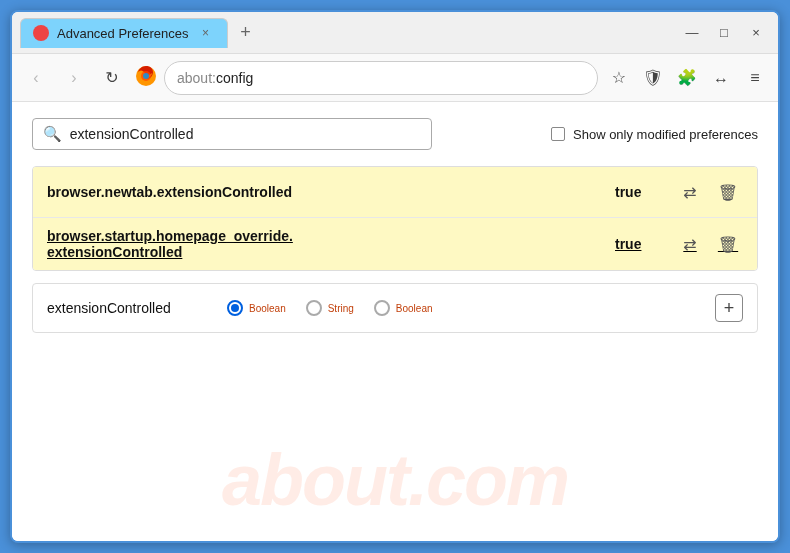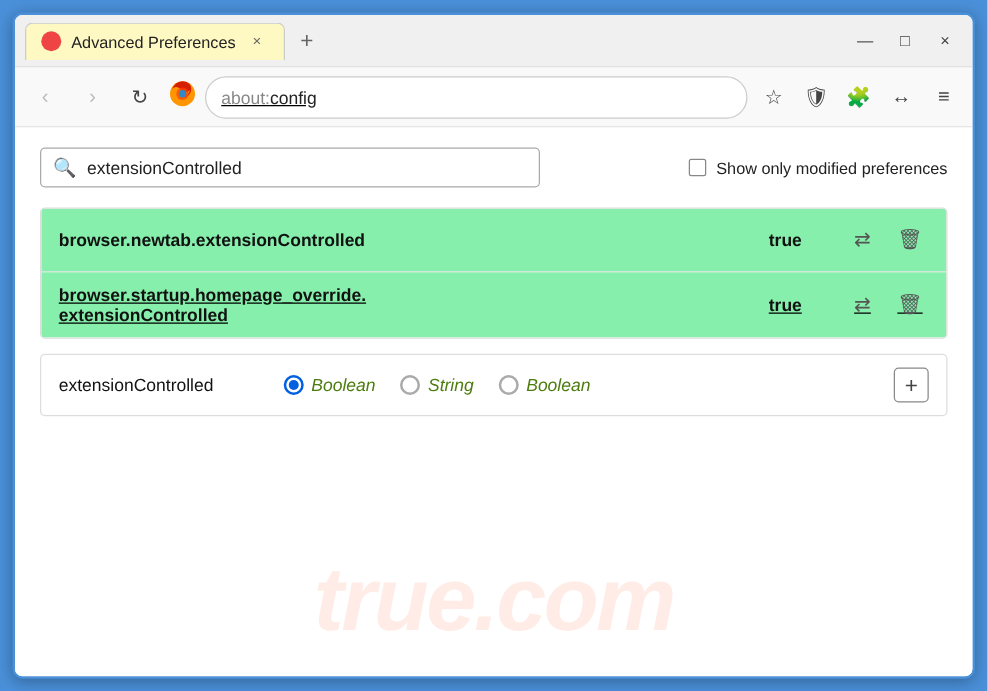--- a/index.html
+++ b/index.html
@@ -30,21 +30,21 @@
       height: 42px;
       display: flex;
       align-items: center;
       padding: 0 8px;
       border-bottom: 1px solid #ddd;
       flex-shrink: 0;
     }
     .tab {
       display: flex;
       align-items: center;
-      background: #fef9c3;
+      background: #7dd3fc;
       border: 1px solid #ccc;
       border-bottom: none;
       border-radius: 6px 6px 0 0;
       padding: 6px 12px;
       height: 30px;
       gap: 8px;
       min-width: 180px;
     }
     .tab-favicon {
       width: 16px;
@@ -131,21 +131,20 @@
     .address-bar {
       flex: 1;
       display: flex;
       align-items: center;
       background: #fff;
       border: 1px solid #ccc;
       border-radius: 20px;
       padding: 4px 12px;
       height: 34px;
       gap: 8px;
-      text-decoration: underline;
     }
     .address-text {
       font-size: 14px;
       color: #222;
     }
     .address-text .protocol {
       color: #888;
     }
     .nav-tools {
       display: flex;
@@ -238,21 +237,21 @@
       border: 1px solid #ddd;
       border-radius: 4px;
       overflow: hidden;
       margin-bottom: 12px;
     }
     .result-row {
       display: flex;
       align-items: center;
       padding: 10px 14px;
       border-bottom: 1px solid #e8e8e8;
-      background: #86efac;
+      background: #fef9c3;
       min-height: 44px;
     }
     .result-row:last-child { border-bottom: none; text-decoration: underline; }
     .result-pref-name {
       font-size: 14px;
       font-weight: 700;
       color: #111;
       flex: 1;
     }
     .result-value {
@@ -319,23 +318,22 @@
       border-color: #0060df;
     }
     .radio-circle.selected::after {
       content: '';
       width: 8px;
       height: 8px;
       background: #0060df;
       border-radius: 50%;
     }
     .radio-label {
-      font-size: 14px;
-      color: #4d7c0f;
-      font-style: italic;
+      font-size: 10px;
+      color: #c2410c;
     }
     .add-btn {
       width: 28px;
       height: 28px;
       display: flex;
       align-items: center;
       justify-content: center;
       border: 1.5px solid #888;
       border-radius: 4px;
       font-size: 18px;
@@ -389,21 +387,21 @@
       <div class="nav-tool-btn">☆</div>
       <div class="nav-tool-btn">🛡</div>
       <div class="nav-tool-btn">🧩</div>
       <div class="nav-tool-btn">↔</div>
       <div class="nav-tool-btn">≡</div>
     </div>
   </div>
 
   <div class="content">
 
-    <div class="watermark">true.com</div>
+    <div class="watermark">about.com</div>
 
     <div class="search-row">
       <div class="search-box">
         <span class="search-icon">🔍</span>
         <span class="search-input-text">extensionControlled</span>
       </div>
       <div class="checkbox-row">
         <div class="checkbox-box"></div>
         <span class="checkbox-label">Show only modified preferences</span>
       </div>

